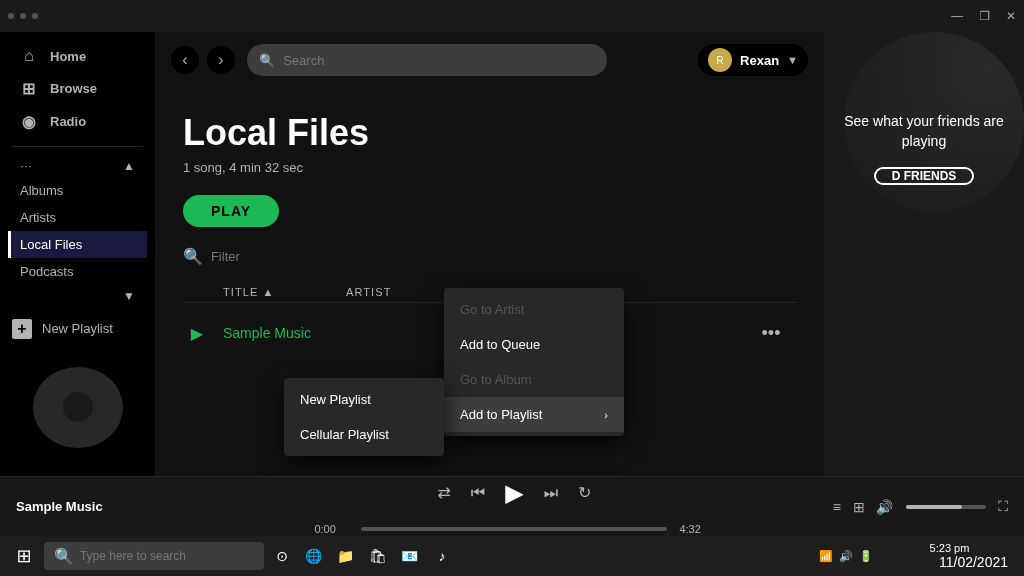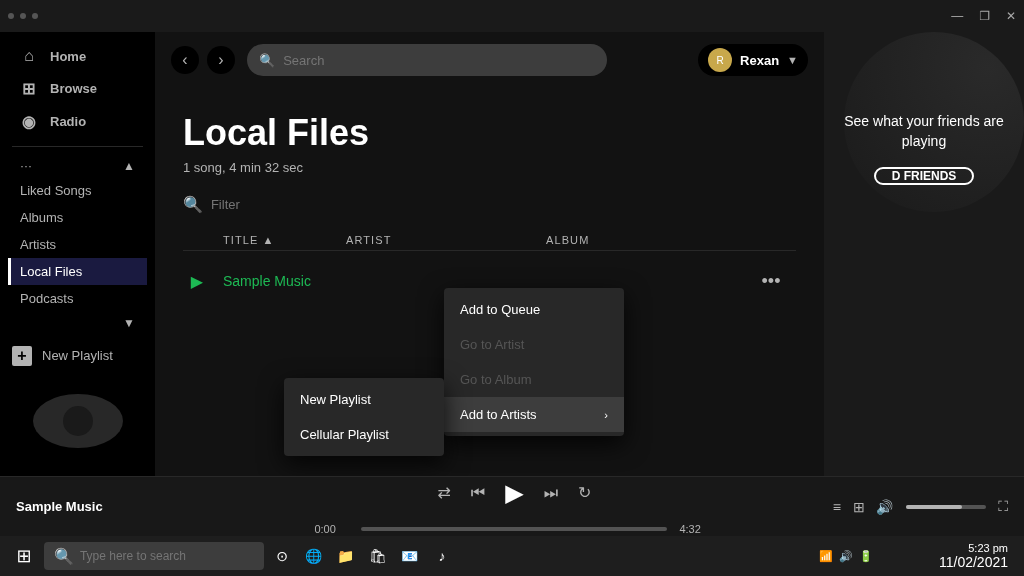--- a/index.html
+++ b/index.html
@@ -191,21 +191,21 @@
     .taskbar-search {
       background: #3d3d3d; border-radius: 4px; display: flex; align-items: center;
       padding: 4px 10px; gap: 6px; width: 220px; height: 28px;
     }
     .taskbar-search-input {
       background: transparent; border: none; outline: none; color: #fff; font-size: 12px; flex: 1;
     }
     .taskbar-icons { display: flex; gap: 4px; align-items: center; }
     .taskbar-icon { width: 28px; height: 28px; display: flex; align-items: center; justify-content: center; font-size: 14px; cursor: pointer; border-radius: 4px; }
     .taskbar-right { margin-left: auto; display: flex; align-items: center; gap: 4px; font-size: 11px; color: #fff; }
-    .taskbar-time { text-align: right; padding: 0 8px; }
+    .taskbar-time { text-align: center; padding: 0 8px; }
     .taskbar-date { font-size: 14px; margin-left: 48px; }
     .system-icons { display: flex; gap: 6px; align-items: center; font-size: 11px; padding: 0 6px; }
   </style>
 </head>
 <body>
 
 <div class="title-bar">
   <div class="title-bar-left">
     <div class="title-dot"></div>
     <div class="title-dot"></div>
@@ -237,23 +237,20 @@
     </div>
 
     <div class="sidebar-divider"></div>
 
     <div class="sidebar-section">
       <div class="sidebar-section-header">
         <span>···</span>
         <span>▲</span>
       </div>
       <div class="sidebar-playlist-item">
-        <span>Liked Songs</span>
-      </div>
-      <div class="sidebar-playlist-item">
         <span>Albums</span>
       </div>
       <div class="sidebar-playlist-item">
         <span>Artists</span>
       </div>
       <div class="sidebar-playlist-item active" style="color:#fff; background:#1a1a40; border-left:3px solid #fff; padding-left:9px;">
         <span>Local Files</span>
       </div>
       <div class="sidebar-playlist-item">
         <span>Podcasts</span>
@@ -287,20 +284,21 @@
       <div class="user-area">
         <div class="user-avatar">R</div>
         <span class="user-name">Rexan</span>
         <span class="chevron-down">▼</span>
       </div>
     </div>
 
     <div class="content-area">
       <h1 class="page-title">Local Files</h1>
       <p class="page-subtitle">1 song, 4 min 32 sec</p>
+      <button class="play-btn">PLAY</button>
 
       <div class="filter-bar">
         <span>🔍</span>
         <input type="text" class="filter-input" placeholder="Filter" style="">
       </div>
 
       <div class="table-header">
         <div></div>
         <div style="display:flex;align-items:center;gap:4px;">
           <span>TITLE</span>
@@ -314,31 +312,31 @@
       <div class="table-row">
         <div class="play-btn-row">▶</div>
         <div class="track-name">Sample Music</div>
         <div></div>
         <div></div>
         <div class="more-btn">•••</div>
       </div>
 
       
       <div class="context-menu">
+        <div class="context-menu-item disabled">
+          <span>Go to Artist</span>
+        </div>
         <div class="context-menu-item">
           <span>Add to Queue</span>
         </div>
         <div class="context-menu-item disabled">
-          <span>Go to Artist</span>
-        </div>
-        <div class="context-menu-item disabled">
           <span>Go to Album</span>
         </div>
         <div class="context-menu-item highlighted">
-          <span>Add to Artists</span>
+          <span>Add to Playlist</span>
           <span class="submenu-arrow">›</span>
         </div>
       </div>
 
       
       <div class="submenu">
         <div class="submenu-item">
           <span>New Playlist</span>
         </div>
         <div class="submenu-item">

